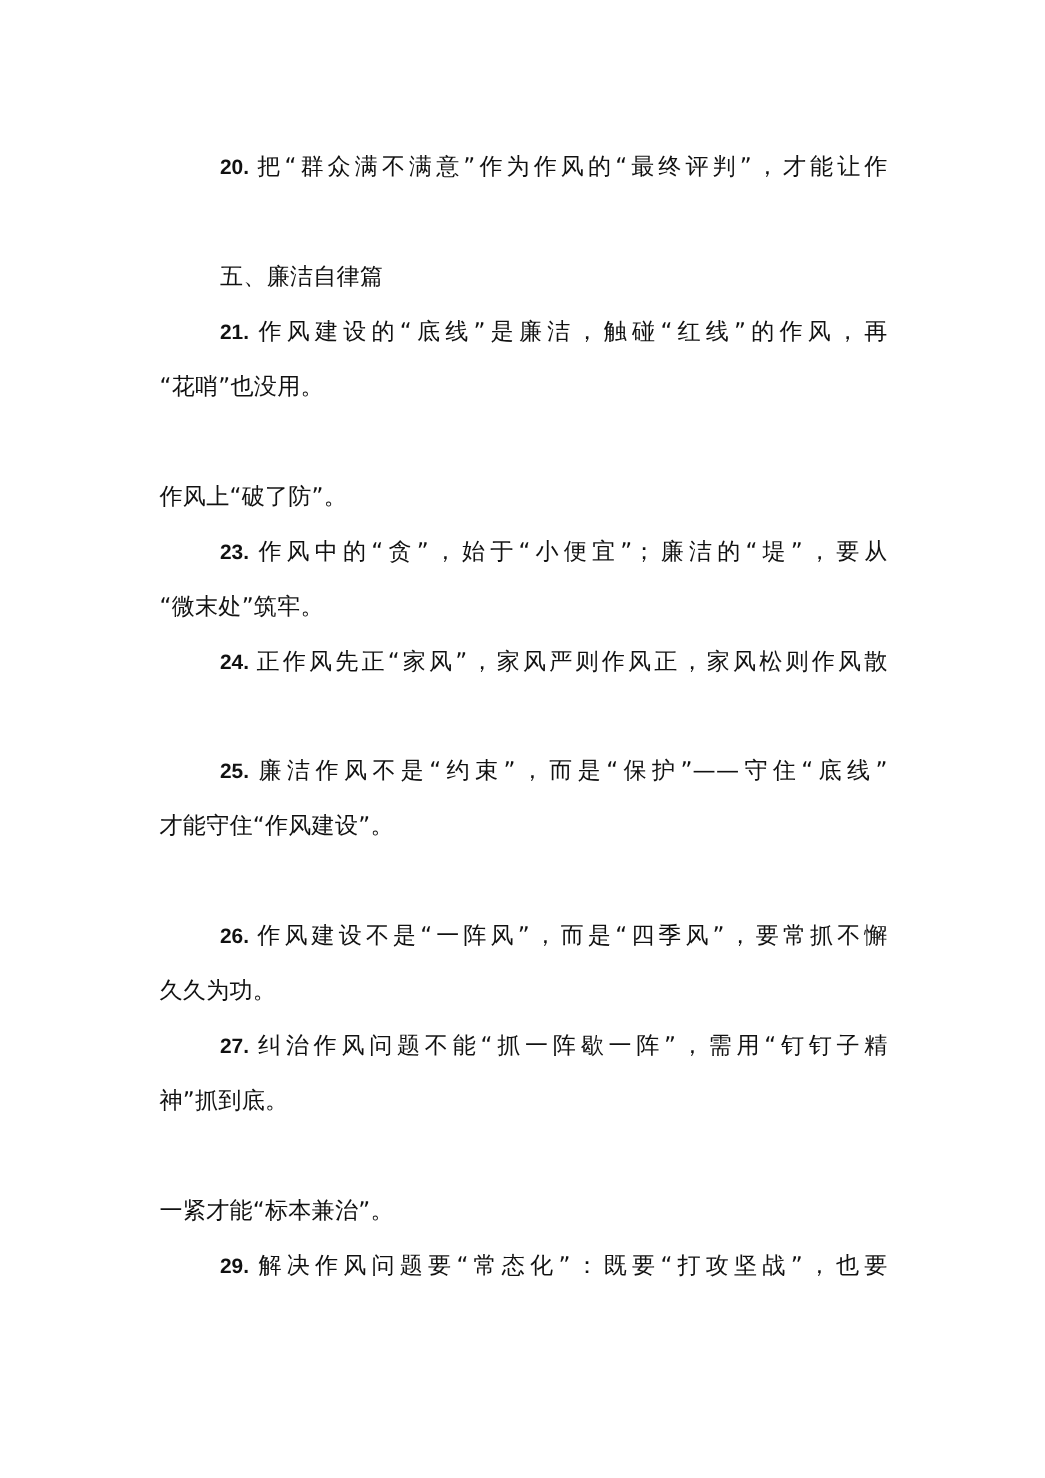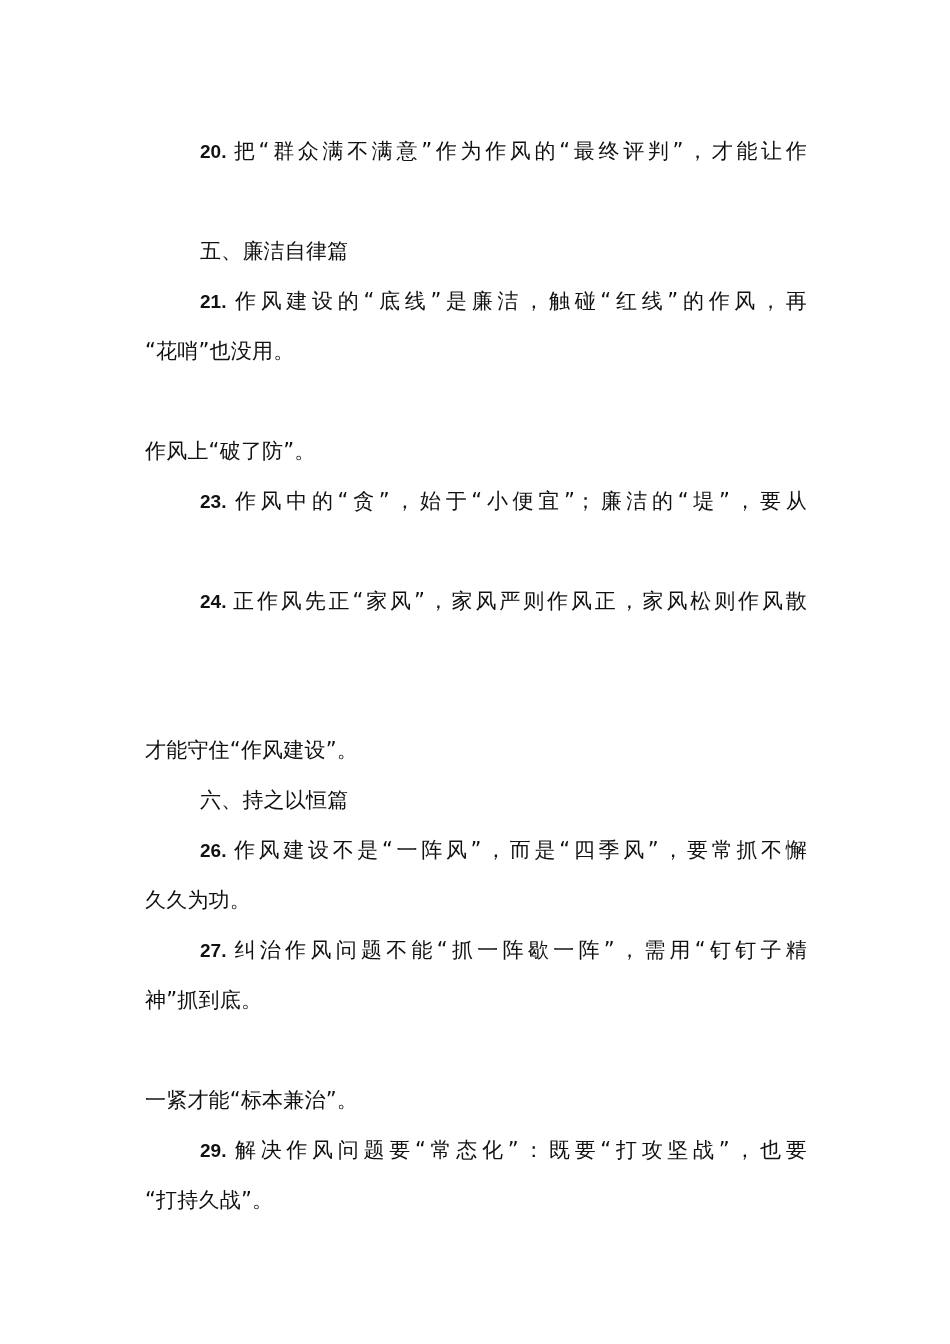--- a/index.html
+++ b/index.html
@@ -56,31 +56,31 @@
   <div class="line indent justify" style="top:136px"><span class="num">20.</span><span>把“群众满不满意”作为作风的“最终评判”，才能让作</span></div>
 
   <div class="line indent" style="top:236px">五、廉洁自律篇</div>
 
   <div class="line indent justify" style="top:286px"><span class="num">21.</span><span>作风建设的“底线”是廉洁，触碰“红线”的作风，再</span></div>
   <div class="line" style="top:336px">“花哨”也没用。</div>
 
   <div class="line" style="top:436px">作风上“破了防”。</div>
 
   <div class="line indent justify" style="top:486px"><span class="num">23.</span><span>作风中的“贪”，始于“小便宜”；廉洁的“堤”，要从</span></div>
+  <div class="line" style="top:536px">“微末处”筑牢。</div>
 
   <div class="line indent justify" style="top:586px"><span class="num">24.</span><span>正作风先正“家风”，家风严则作风正，家风松则作风散</span></div>
 
+  <div class="line indent justify" style="top:685px"><span class="num">25.</span><span>廉洁作风不是“约束”，而是“保护”——守住“底线”</span></div>
   <div class="line" style="top:735px">才能守住“作风建设”。</div>
 
-  <div class="line indent" style="top:785px">六、持之以恒篇</div>
 
   <div class="line indent justify" style="top:835px"><span class="num">26.</span><span>作风建设不是“一阵风”，而是“四季风”，要常抓不懈</span></div>
   <div class="line" style="top:885px">久久为功。</div>
 
   <div class="line indent justify" style="top:935px"><span class="num">27.</span><span>纠治作风问题不能“抓一阵歇一阵”，需用“钉钉子精</span></div>
   <div class="line" style="top:985px">神”抓到底。</div>
 
   <div class="line" style="top:1085px">一紧才能“标本兼治”。</div>
 
   <div class="line indent justify" style="top:1135px"><span class="num">29.</span><span>解决作风问题要“常态化”：既要“打攻坚战”，也要</span></div>
-  <div class="line" style="top:1185px">“打持久战”。</div>
 
 </div>
 
 </body></html>

